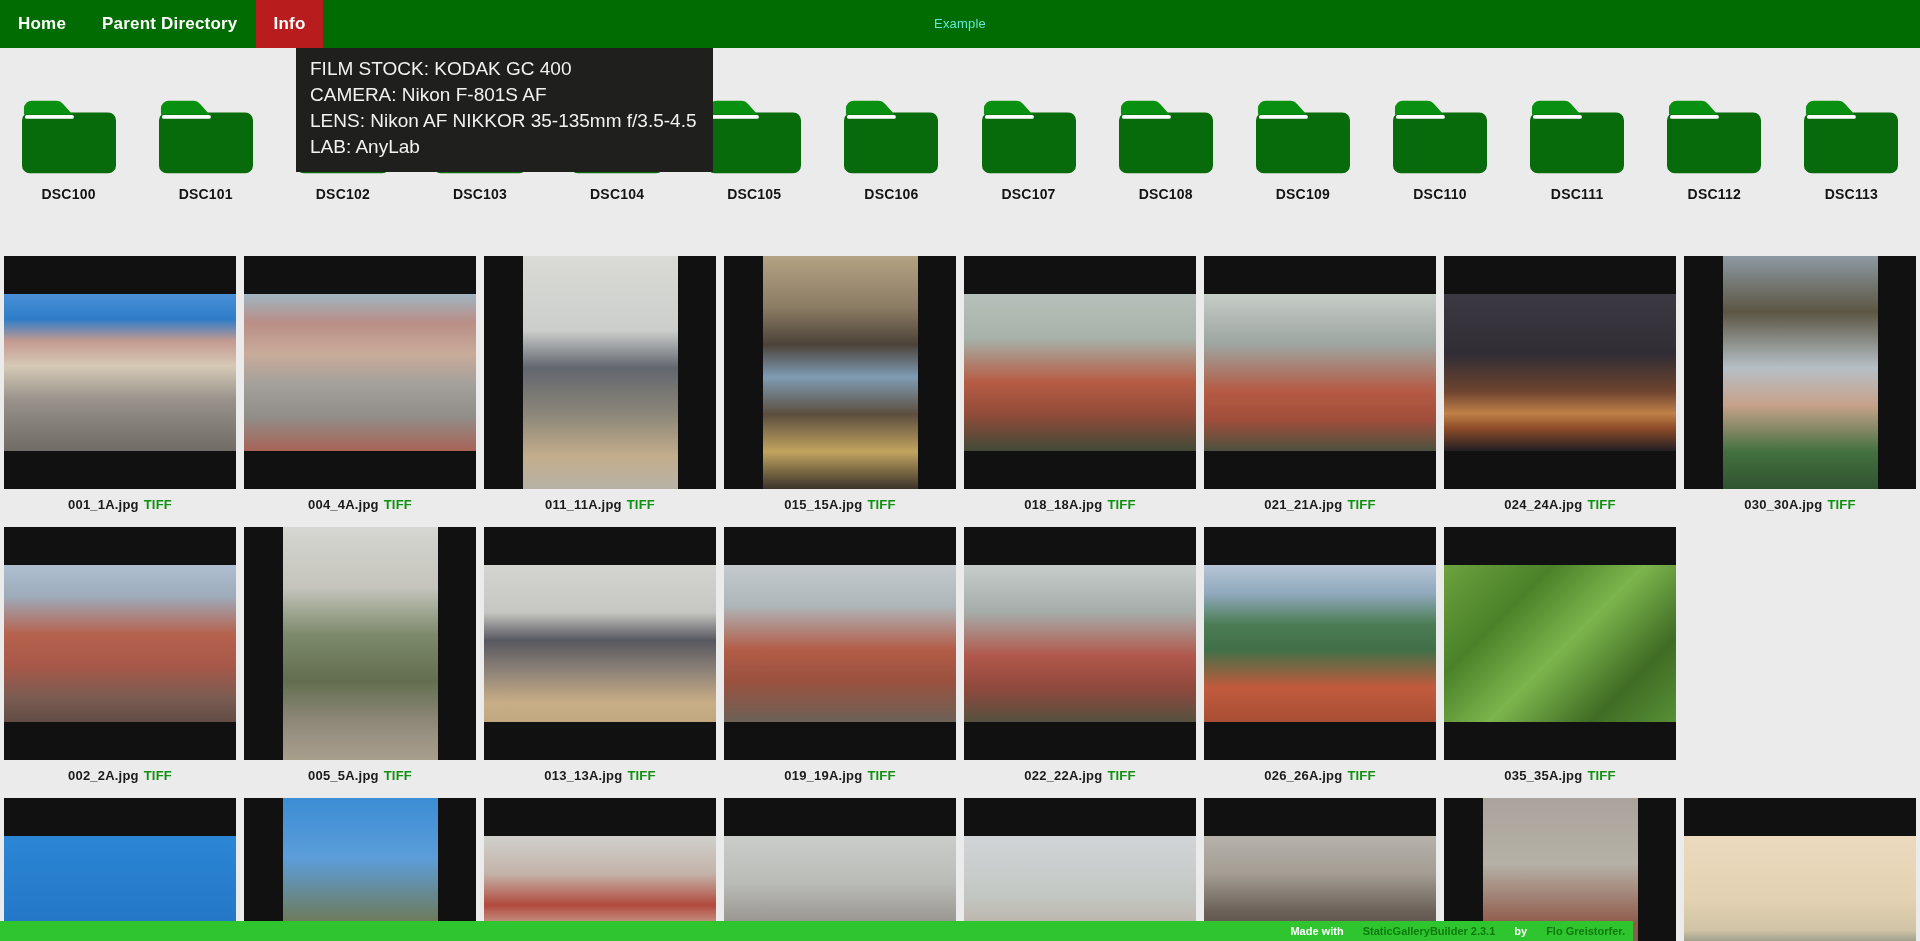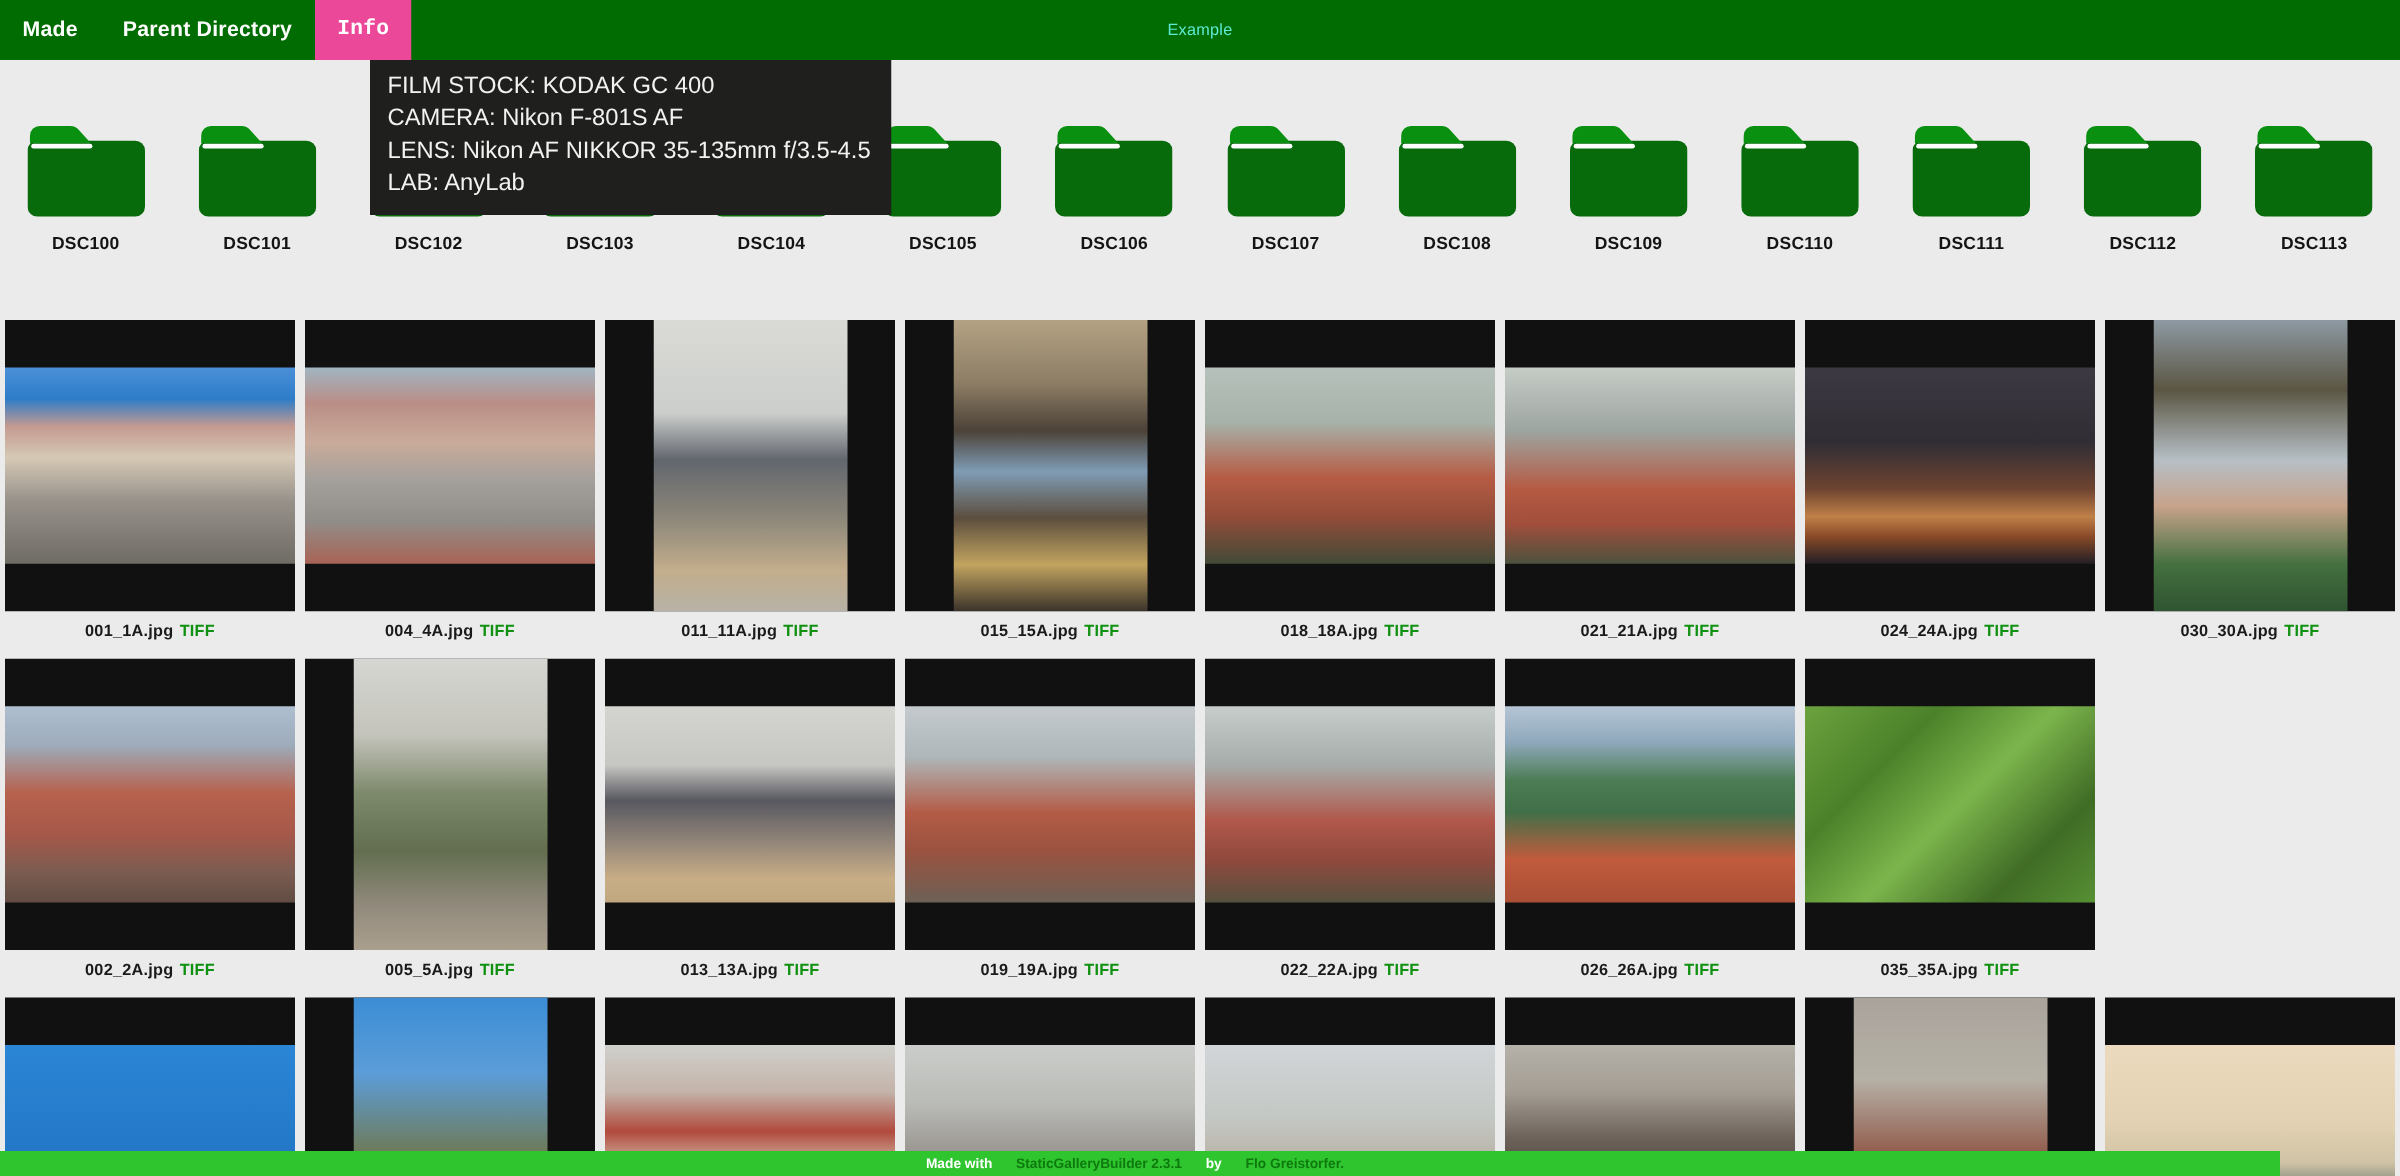--- a/index.html
+++ b/index.html
@@ -3,21 +3,21 @@
 <meta charset="utf-8">
 <style>
   * { margin:0; padding:0; box-sizing:border-box; }
   html,body { width:1920px; height:941px; overflow:hidden; background:#EBEBEB;
               font-family:"Liberation Sans","DejaVu Sans",sans-serif; }
 
   
   nav { position:relative; height:48px; background:#016C01; display:flex; align-items:stretch; z-index:30; }
   .nav-item { line-height:48px; padding:0 18px; color:#FFFFFF; font-size:17px; font-weight:800;
               letter-spacing:.2px; cursor:pointer; white-space:nowrap; }
-  .nav-item.active { background:#ec4899;font-family:Liberation Mono, monospace; }
+  .nav-item.active { background:#b91c1c; }
   .nav-title { position:absolute; left:50%; top:0; transform:translateX(-50%);
                line-height:48px; color:#5eead4; font-size:13px; font-weight:400; letter-spacing:.2px; }
 
   
   .tooltip { position:absolute; top:48px; left:278px; z-index:20; background:#1F1F1D; color:#F2F2F2;
              padding:8px 16px 12px 14px; font-size:19px; font-weight:500; line-height:26px; white-space:nowrap;margin-left:40px; }
 
   
   .folders { display:flex; width:1920px; padding-top:50px; }
   .folder { flex:1 1 0; display:flex; flex-direction:column; align-items:center; text-decoration:none; cursor:pointer; }
@@ -30,31 +30,31 @@
   .photo-cell { flex:0 0 240px; width:240px; }
   .photo-card { display:flex; align-items:center; justify-content:center;
                 width:232px; height:233px; margin:0 4px; background:#111111; cursor:pointer; overflow:hidden; }
   .photo-img.l { width:232px; height:157px; }
   .photo-img.p { width:155px; height:233px; }
   .photo-label { height:16px; line-height:16px; margin:8px 0 14px; text-align:center;
                  font-size:13px; font-weight:800; color:#1A1A1A; letter-spacing:.2px; }
   .tiff-link { color:#119111; text-decoration:none; margin-left:5px; cursor:pointer; }
 
   
-  footer { position:fixed; left:0; bottom:0; width:1824px; height:20px; background:#2FC52F; z-index:40;
-           display:flex; justify-content:center; align-items:center; gap:19px; padding-right:8px;
+  footer { position:fixed; left:0; bottom:0; width:1633px; height:20px; background:#2FC52F; z-index:40;
+           display:flex; justify-content:flex-end; align-items:center; gap:19px; padding-right:8px;
            font-size:11px; font-weight:800; color:#FFFFFF; }
   .footer-link { color:#0E7A0E; text-decoration:none; cursor:pointer; }
 </style>
 </head>
 <body>
 
 <nav>
   <div id="nav-items" style="display: flex;">
-      <div class="nav-item">Made</div>
+      <div class="nav-item">Home</div>
       <div class="nav-item">Parent Directory</div>
       <div class="nav-item active">Info</div>
     </div>
   <div class="nav-title">Example</div>
 </nav>
 
 <div class="tooltip" id="info-tooltip" style="left: 256px;">
     <div>FILM STOCK: KODAK GC 400</div>
     <div>CAMERA: Nikon F-801S AF</div>
     <div>LENS: Nikon AF NIKKOR 35-135mm f/3.5-4.5</div>

